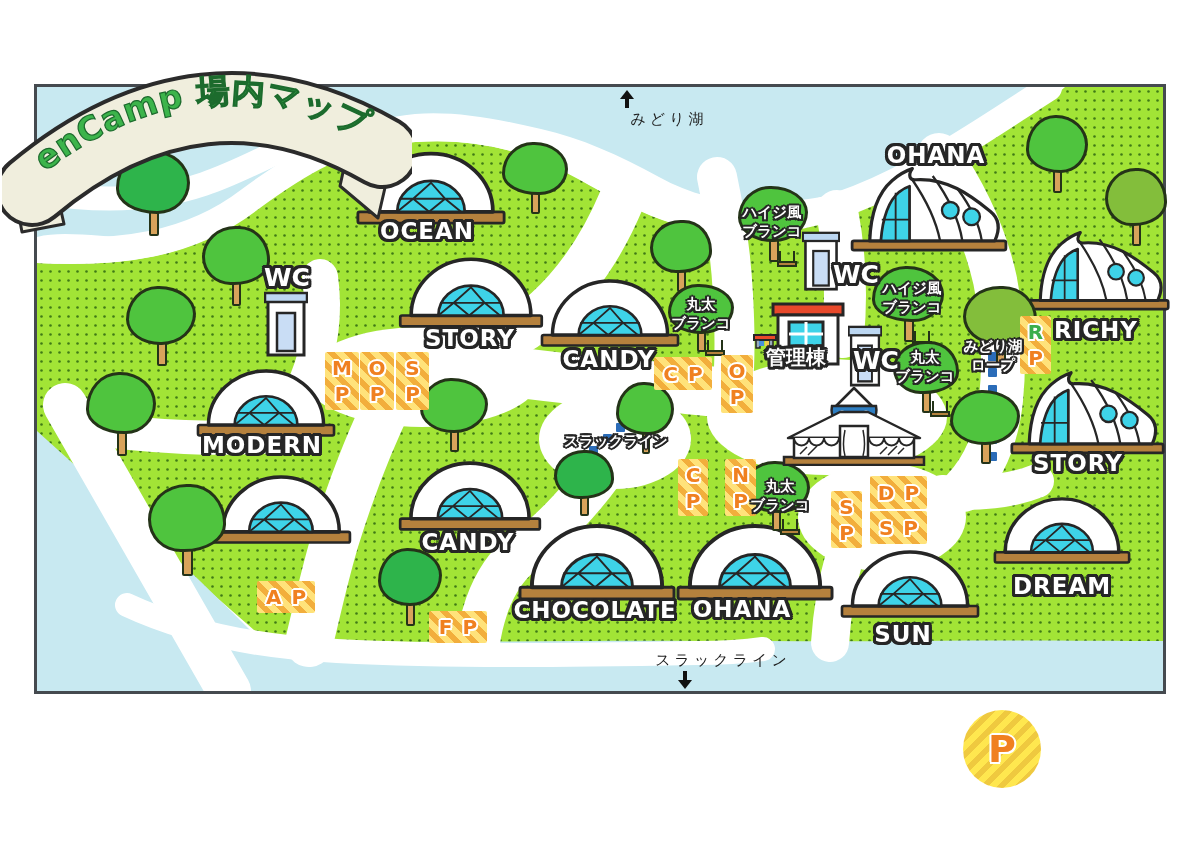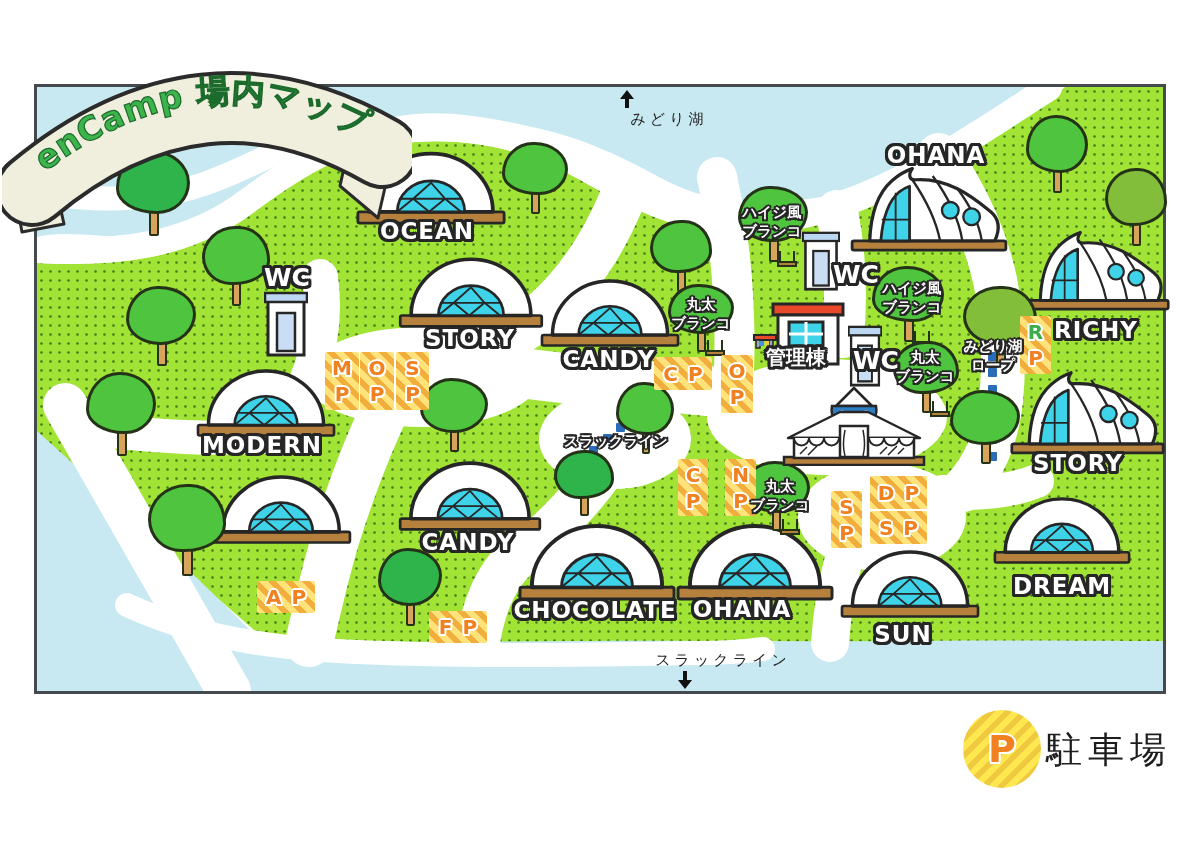--- a/index.html
+++ b/index.html
@@ -507,15 +507,14 @@
   </div>
   <div class="compass">
     <span class="txt" style="left:686px;top:660px;">スラックライン</span>
     <span class="arr-stem" style="left:683px;top:671px;"></span>
     <span class="arr dn" style="left:678px;top:680px;"></span>
   </div>
 
   <div class="legend-circle">
     <span class="olw">P</span>
   </div>
-  <div class="legend-label">駐車場</div>
 
 </div>
 
 </body></html>

